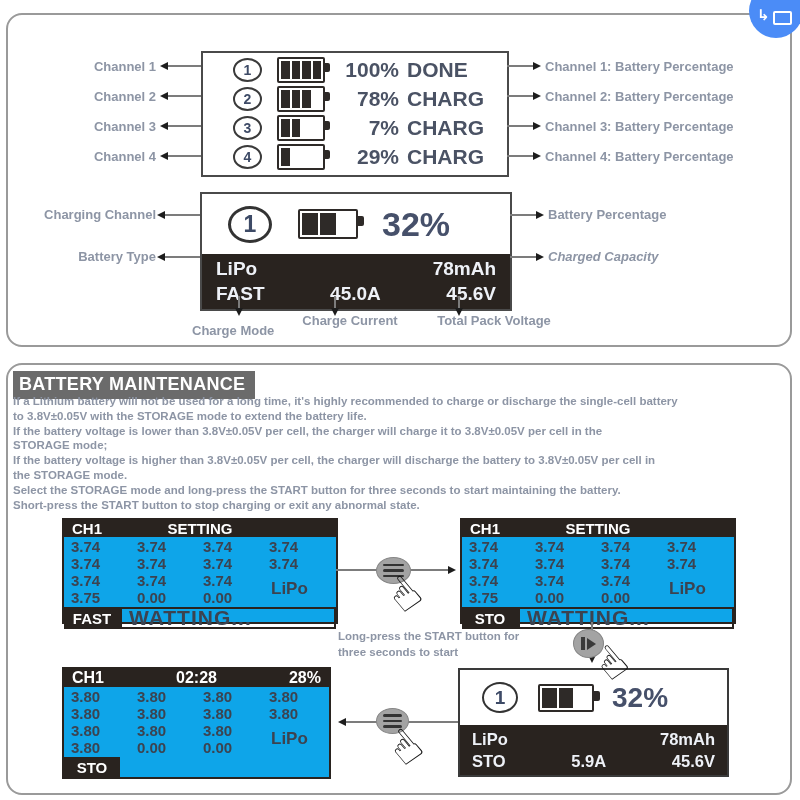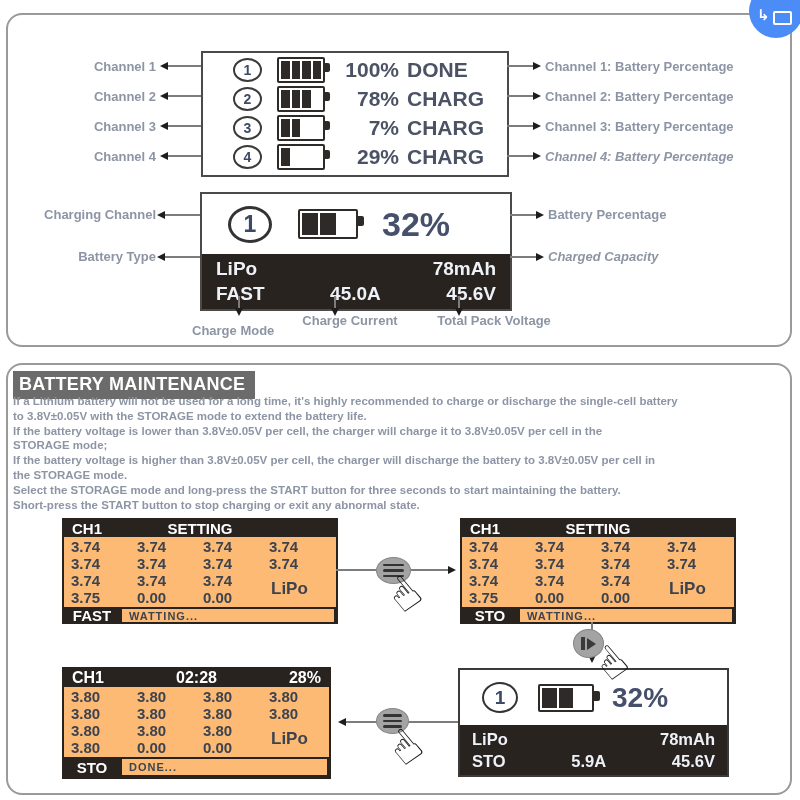--- a/index.html
+++ b/index.html
@@ -50,33 +50,33 @@
   .det-dark .drow{display:flex;justify-content:space-between;align-items:center;height:23px;
                   font-size:19px;font-weight:bold;color:#eef1f7;}
 
   
   #maint-heading{position:absolute;left:13px;top:371px;background:#6b6b6b;color:#fff;
                  font-size:18px;font-weight:bold;padding:3px 10px 4px 6px;letter-spacing:.3px;}
   #maint-body{position:absolute;left:13px;top:394px;width:770px;font-size:11.5px;font-weight:bold;
               line-height:14.8px;color:#8d95a5;white-space:pre-line;}
 
   
-  .lcd{position:absolute;border:2px solid #29231f;background:#fdba74;display:flex;flex-direction:column;}
+  .lcd{position:absolute;border:2px solid #29231f;background:#0ea5e9;display:flex;flex-direction:column;}
   .lcd-head{height:20px;background:#29231f;color:#fff;font-size:15px;font-weight:bold;
             display:flex;align-items:center;padding:0 8px;position:relative;}
   .lcd-title{position:absolute;left:50%;transform:translateX(-50%);}
   .lcd-head3{justify-content:space-between;font-size:16px;}
   .lcd-body{flex:1;display:grid;grid-template-columns:66px 66px 66px 1fr;align-items:center;
             padding:1px 0 1px 7px;font-size:15px;font-weight:bold;color:#3c4350;}
   .lcd-body .lipo{grid-area:3/4/5/5;font-size:17px;padding-left:2px;}
   .lcd-foot{height:22px;display:flex;}
   .lcd-mode{width:56px;background:#29231f;color:#fff;font-size:15px;font-weight:bold;
             display:flex;align-items:center;justify-content:center;}
   .lcd-stat{flex:1;border:2px solid #29231f;display:flex;align-items:center;padding-left:7px;
-            font-size:11px;font-weight:bold;color:#3c4350;letter-spacing:1px;}
+            font-size:21px;font-weight:bold;color:#3c4350;letter-spacing:1px;}
   #screen-a{left:62px;top:518px;width:272px;height:102px;}
   #screen-b{left:460px;top:518px;width:272px;height:102px;}
   #screen-c{left:62px;top:667px;width:265px;height:108px;}
 
   
   #display-d{left:458px;top:668px;width:267px;height:105px;border:2px solid #3a3a3a;position:absolute;
              background:#fff;display:flex;flex-direction:column;}
   #display-d .det-white{height:55px;}
   #display-d .circ2{width:32px;height:27px;font-size:19px;margin-left:22px;border-width:2.5px;}
   #display-d .batt2{width:48px;height:20px;margin-left:20px;}
@@ -173,21 +173,21 @@
       <i class="tri tri-r" style="left:525px;top:47px;"></i>
     <i class="hl" style="left:499px;top:80px;width:26px;"></i>
       <i class="tri tri-r" style="left:525px;top:77px;"></i>
     <i class="hl" style="left:499px;top:110px;width:26px;"></i>
       <i class="tri tri-r" style="left:525px;top:107px;"></i>
     <i class="hl" style="left:499px;top:140px;width:26px;"></i>
       <i class="tri tri-r" style="left:525px;top:137px;"></i>
     <div class="lab" style="left:537px;top:45px;">Channel 1: Battery Percentage</div>
     <div class="lab" style="left:537px;top:75px;">Channel 2: Battery Percentage</div>
     <div class="lab" style="left:537px;top:105px;">Channel 3: Battery Percentage</div>
-    <div class="lab" style="left:537px;top:135px;font-style:italic;">Channel 4: Battery Percentage</div>
+    <div class="lab" style="left:537px;top:135px;">Channel 4: Battery Percentage</div>
 
     <div class="box" id="detail-box">
       <div class="det-white">
         <span class="circ2">1</span>
         <span class="batt2">
             <i class="on"></i>
             <i class="on"></i>
             <i></i>
           </span>
         <span class="pct2">32%</span>
@@ -316,21 +316,20 @@
       <span>3.80</span>
         <span>3.80</span>
         <span>3.80</span>
       <span class="lipo">LiPo</span>
       <span>3.80</span>
         <span>0.00</span>
         <span>0.00</span>
     </div>
     <div class="lcd-foot">
       <span class="lcd-mode">STO</span>
-      <span class="lcd-stat">DONE...</span>
     </div>
   </div>
 
   <div id="display-d">
     <div class="det-white">
       <span class="circ2">1</span>
       <span class="batt2">
           <i class="on"></i>
           <i class="on"></i>
           <i></i>
@@ -352,20 +351,22 @@
 
   <i class="hl" style="left:336px;top:569px;width:114px;"></i>
   <i class="tri tri-r" style="left:448px;top:566px;"></i>
   <div class="pressbtn" style="left:376px;top:557px;width:35px;height:27px;">
       <i></i>
       <i></i>
       <i></i>
     </div>
   <div class="hand" style="left:390px;top:571px;font-size:46px;">☝</div>
 
+  <div id="maint-note">Long-press the START button for
+three seconds to start</div>
 
   <i class="vl" style="left:591px;top:622px;height:33px;"></i>
   <i class="tri tri-d" style="left:588px;top:655px;"></i>
   <div class="pressbtn2" style="left:573px;top:629px;width:31px;height:29px;">
       <span class="bar"></span>
       <span class="ply"></span>
     </div>
   <div class="hand" style="left:598px;top:641px;font-size:44px;">☝</div>
 
   <i class="hl" style="left:346px;top:721px;width:112px;"></i>

